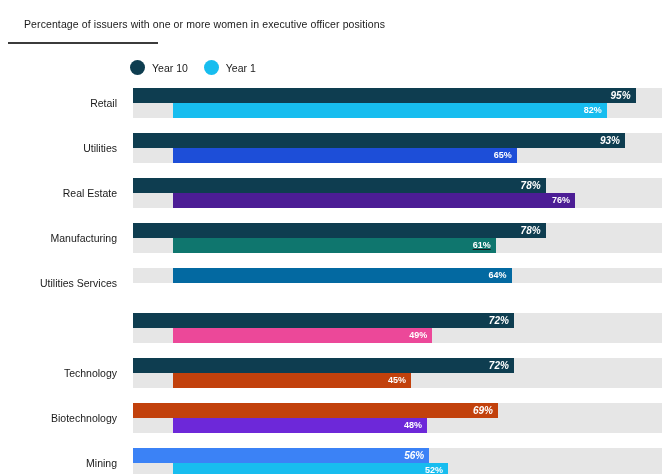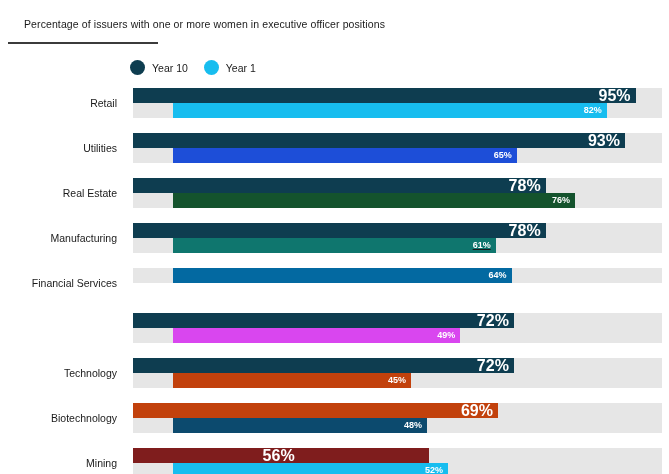--- a/index.html
+++ b/index.html
@@ -116,21 +116,21 @@
   .bar-series-0 { background: #0e3d50; }
   .bar-series-1 { background: #17bdef; margin-left: 40px; }
   .bar-value {
     font-size: 9px;
     font-weight: bold;
     color: #ffffff;
     padding-right: 5px;
     white-space: nowrap;
     line-height: 1;
   }
-  .bar-series-0 .bar-value { font-size: 16px; }
+  .bar-series-0 .bar-value { font-size: 10px; font-style: italic; }
 </style>
 </head>
 <body>
 
 <div id="chart-title">Percentage of issuers with one or more women in executive officer positions</div>
 <div id="title-rule"></div>
 
 <div id="legend">
     <div class="legend-item">
       <span class="legend-dot" style="background: rgb(14, 61, 80);"></span>
@@ -175,21 +175,21 @@
     </div>
     <div class="group">
       <div class="cat-label">Real Estate</div>
       <div class="bars">
         <div class="track">
           <div class="bar bar-series-0" style="width: 78%; background: rgb(14, 61, 80);">
             <span class="bar-value">78%</span>
           </div>
         </div>
         <div class="track">
-          <div class="bar bar-series-1" style="width: 76%; background: #14532d;">
+          <div class="bar bar-series-1" style="width: 76%; background: #4c1d95;">
             <span class="bar-value">76%</span>
           </div>
         </div>
       </div>
     </div>
     <div class="group">
       <div class="cat-label">Manufacturing</div>
       <div class="bars">
         <div class="track">
           <div class="bar bar-series-0" style="width: 78%; background: rgb(14, 61, 80);">
@@ -197,38 +197,38 @@
           </div>
         </div>
         <div class="track">
           <div class="bar bar-series-1" style="width: 61%; background: #0f766e; text-decoration: underline;">
             <span class="bar-value">61%</span>
           </div>
         </div>
       </div>
     </div>
     <div class="group">
-      <div class="cat-label">Financial Services</div>
+      <div class="cat-label">Utilities Services</div>
       <div class="bars">
         <div class="track">
           <div class="bar bar-series-1" style="width: 64%; background: #0369a1;">
             <span class="bar-value">64%</span>
           </div>
         </div>
       </div>
     </div>
     <div class="group">
       <div class="bars">
         <div class="track">
           <div class="bar bar-series-0" style="width: 72%; background: rgb(14, 61, 80);">
             <span class="bar-value">72%</span>
           </div>
         </div>
         <div class="track">
-          <div class="bar bar-series-1" style="width: 49%; background: #d946ef; padding-left: 28px;">
+          <div class="bar bar-series-1" style="width: 49%; background: #ec4899;">
             <span class="bar-value">49%</span>
           </div>
         </div>
       </div>
     </div>
     <div class="group">
       <div class="cat-label">Technology</div>
       <div class="bars">
         <div class="track">
           <div class="bar bar-series-0" style="width: 72%; background: rgb(14, 61, 80);">
@@ -244,31 +244,31 @@
     </div>
     <div class="group">
       <div class="cat-label">Biotechnology</div>
       <div class="bars">
         <div class="track">
           <div class="bar bar-series-0" style="width: 69%; background: #c2410c;">
             <span class="bar-value">69%</span>
           </div>
         </div>
         <div class="track">
-          <div class="bar bar-series-1" style="width: 48%; background: #0c4a6e;">
+          <div class="bar bar-series-1" style="width: 48%; background: #6d28d9;">
             <span class="bar-value">48%</span>
           </div>
         </div>
       </div>
     </div>
     <div class="group">
       <div class="cat-label">Mining</div>
       <div class="bars">
         <div class="track">
-          <div class="bar bar-series-0" style="width: 56%; background: #7f1d1d; justify-content: center;">
+          <div class="bar bar-series-0" style="width: 56%; background: #3b82f6;">
             <span class="bar-value">56%</span>
           </div>
         </div>
         <div class="track">
           <div class="bar bar-series-1" style="width: 52%; background: rgb(23, 189, 239);">
             <span class="bar-value">52%</span>
           </div>
         </div>
       </div>
     </div>

